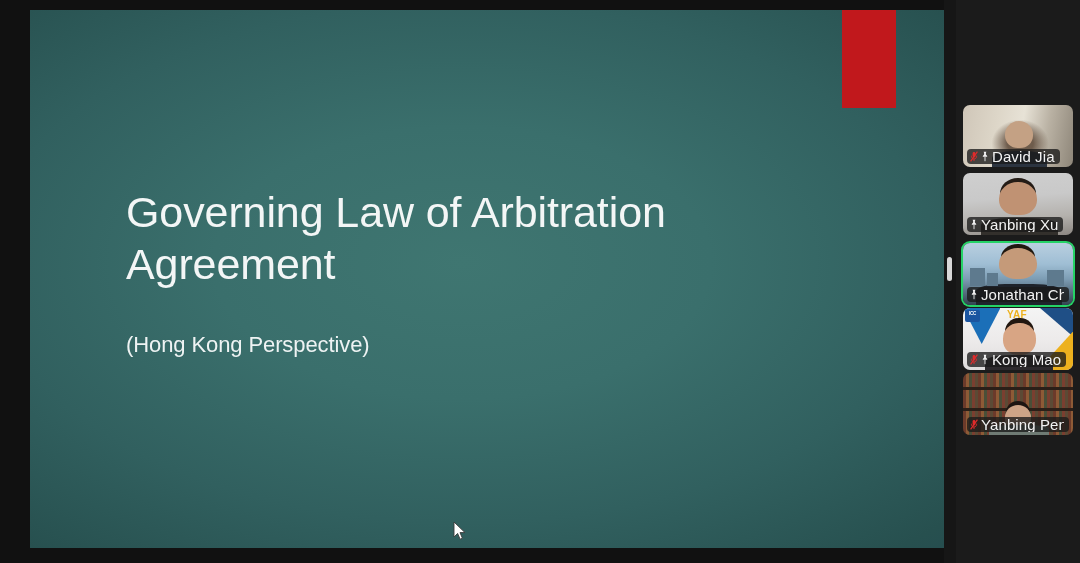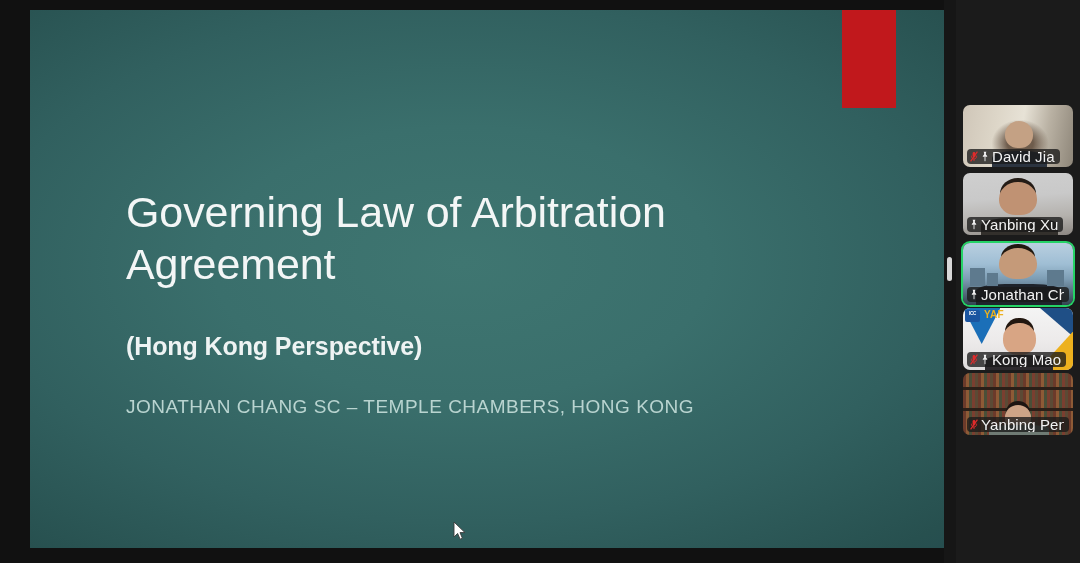--- a/index.html
+++ b/index.html
@@ -64,22 +64,22 @@
     font-size: 43px;
     line-height: 52px;
     font-weight: 300;
     letter-spacing: -0.1px;
   }
   .slide-subtitle {
     position: absolute;
     left: 96px;
     top: 322px;
     color: #eef3f3;
-    font-size: 25px;
-    font-weight: 700;
+    font-size: 22px;
+    font-weight: 400;
     letter-spacing: -0.1px;
   }
   .slide-presenter {
     position: absolute;
     left: 96px;
     top: 386px;
     color: #b9d4d0;
     font-size: 19px;
     font-weight: 300;
     letter-spacing: 0.5px;
@@ -269,21 +269,21 @@
     font-size: 4.5px;
     line-height: 6px;
     text-align: center;
     padding-top: 1px;
     box-sizing: border-box;
     letter-spacing: -0.2px;
     font-weight: 700;
   }
   .vid-adela .yaf-logo {
     position: absolute;
-    left: 21px; top: 1px;
+    left: 44px; top: 1px;
     color: #edb11e;
     font-size: 10px;
     font-weight: 700;
     letter-spacing: 0.3px;
   }
   .vid-adela .face {
     position: absolute;
     left: 36%; top: 24%;
     width: 30%; height: 52%;
     border-radius: 48% 48% 45% 45%;
@@ -336,21 +336,20 @@
 
   <div class="stage">
     <div class="slide">
 
       <div class="slide-accent-bar"></div>
 
       <div class="slide-title">Governing Law of Arbitration Agreement</div>
 
       <div class="slide-subtitle">(Hong Kong Perspective)</div>
 
-      <div class="slide-presenter">JONATHAN CHANG SC – TEMPLE CHAMBERS, HONG KONG</div>
 
       <div class="cursor">
         <svg width="14" height="20" viewBox="0 0 14 20">
           <path d="M1 1 L1 16 L4.6 12.4 L7.1 18.2 L9.4 17.2 L7 11.6 L12 11.6 Z" fill="#ffffff" stroke="#3a3a3a" stroke-width="0.9"></path>
         </svg>
       </div>
 
     </div>
   </div>
 

